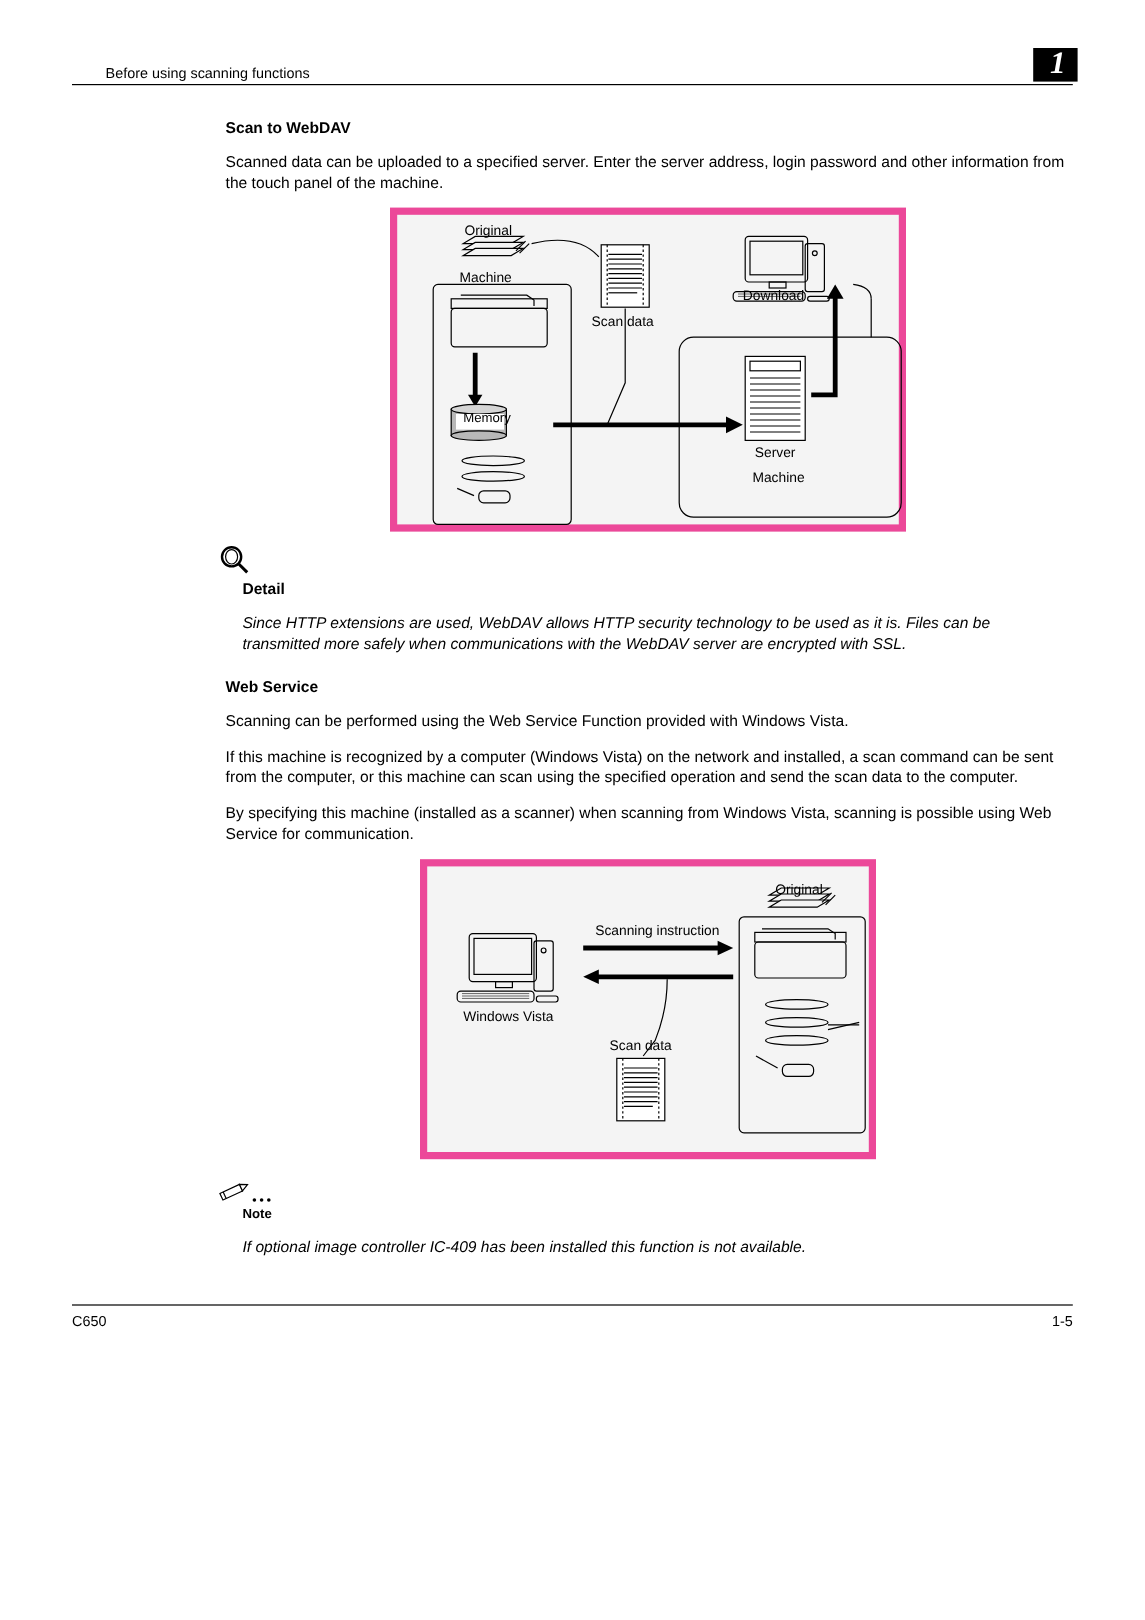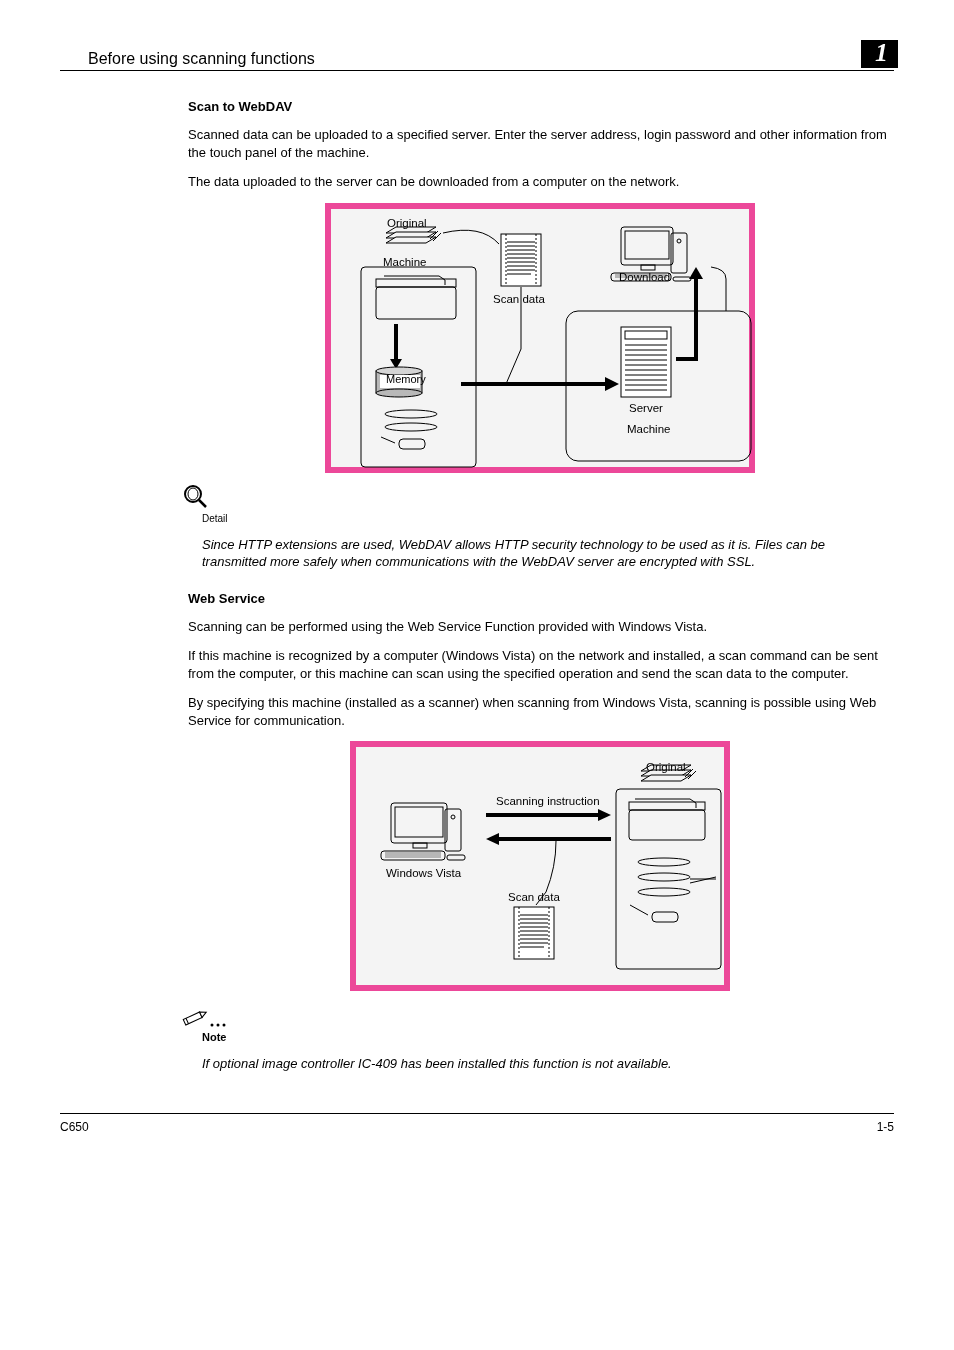--- a/index.html
+++ b/index.html
@@ -19,21 +19,21 @@
   }
   .header-row {
     display: flex;
     justify-content: space-between;
     align-items: flex-end;
     border-bottom: 1px solid #000;
     padding-bottom: 2px;
     margin-bottom: 28px;
   }
   .header-title {
-    font-size: 16px;
+    font-size: 12px;
     padding-left: 28px;
   }
   .chapter-badge {
     background: #000;
     color: #fff;
     font-family: Georgia, 'Times New Roman', serif;
     font-weight: bold;
     font-size: 26px;
     font-style: italic;
     padding: 0 10px 2px 14px;
@@ -62,22 +62,22 @@
   .label {
     font-size: 11.5px;
     position: absolute;
     white-space: nowrap;
   }
   .detail-block {
     margin: 6px 0 20px 0;
     position: relative;
   }
   .detail-heading {
-    font-weight: normal;
-    font-size: 10px;
+    font-weight: bold;
+    font-size: 13px;
     margin: 0 0 4px 14px;
   }
   .note-heading {
     font-weight: bold;
     font-size: 11px;
     margin: 0 0 4px 14px;
   }
   .italic {
     font-style: italic;
     margin-left: 14px;
@@ -103,21 +103,20 @@
 
   <div class="header-row">
     <span class="header-title">Before using scanning functions</span>
     <span class="chapter-badge">1</span>
   </div>
 
   <div class="content">
 
     <div class="section-title">Scan to WebDAV</div>
     <p>Scanned data can be uploaded to a specified server. Enter the server address, login password and other information from the touch panel of the machine.</p>
-    <p>The data uploaded to the server can be downloaded from a computer on the network.</p>
 
     <div class="diagram-box" style="width:430px;height:270px;">
       <svg width="430" height="270" style="position:absolute;left:0;top:0;">
 
         <g transform="translate(55,18)">
           <polygon points="0,6 40,6 50,0 10,0" fill="none" stroke="#000"></polygon>
           <polygon points="0,11 40,11 50,5 10,5" fill="#f4f4f4" stroke="#000"></polygon>
           <polygon points="0,16 40,16 50,10 10,10" fill="#f4f4f4" stroke="#000"></polygon>
           <line x1="44" y1="12" x2="52" y2="4" stroke="#000"></line>
           <line x1="47" y1="14" x2="55" y2="6" stroke="#000"></line>

